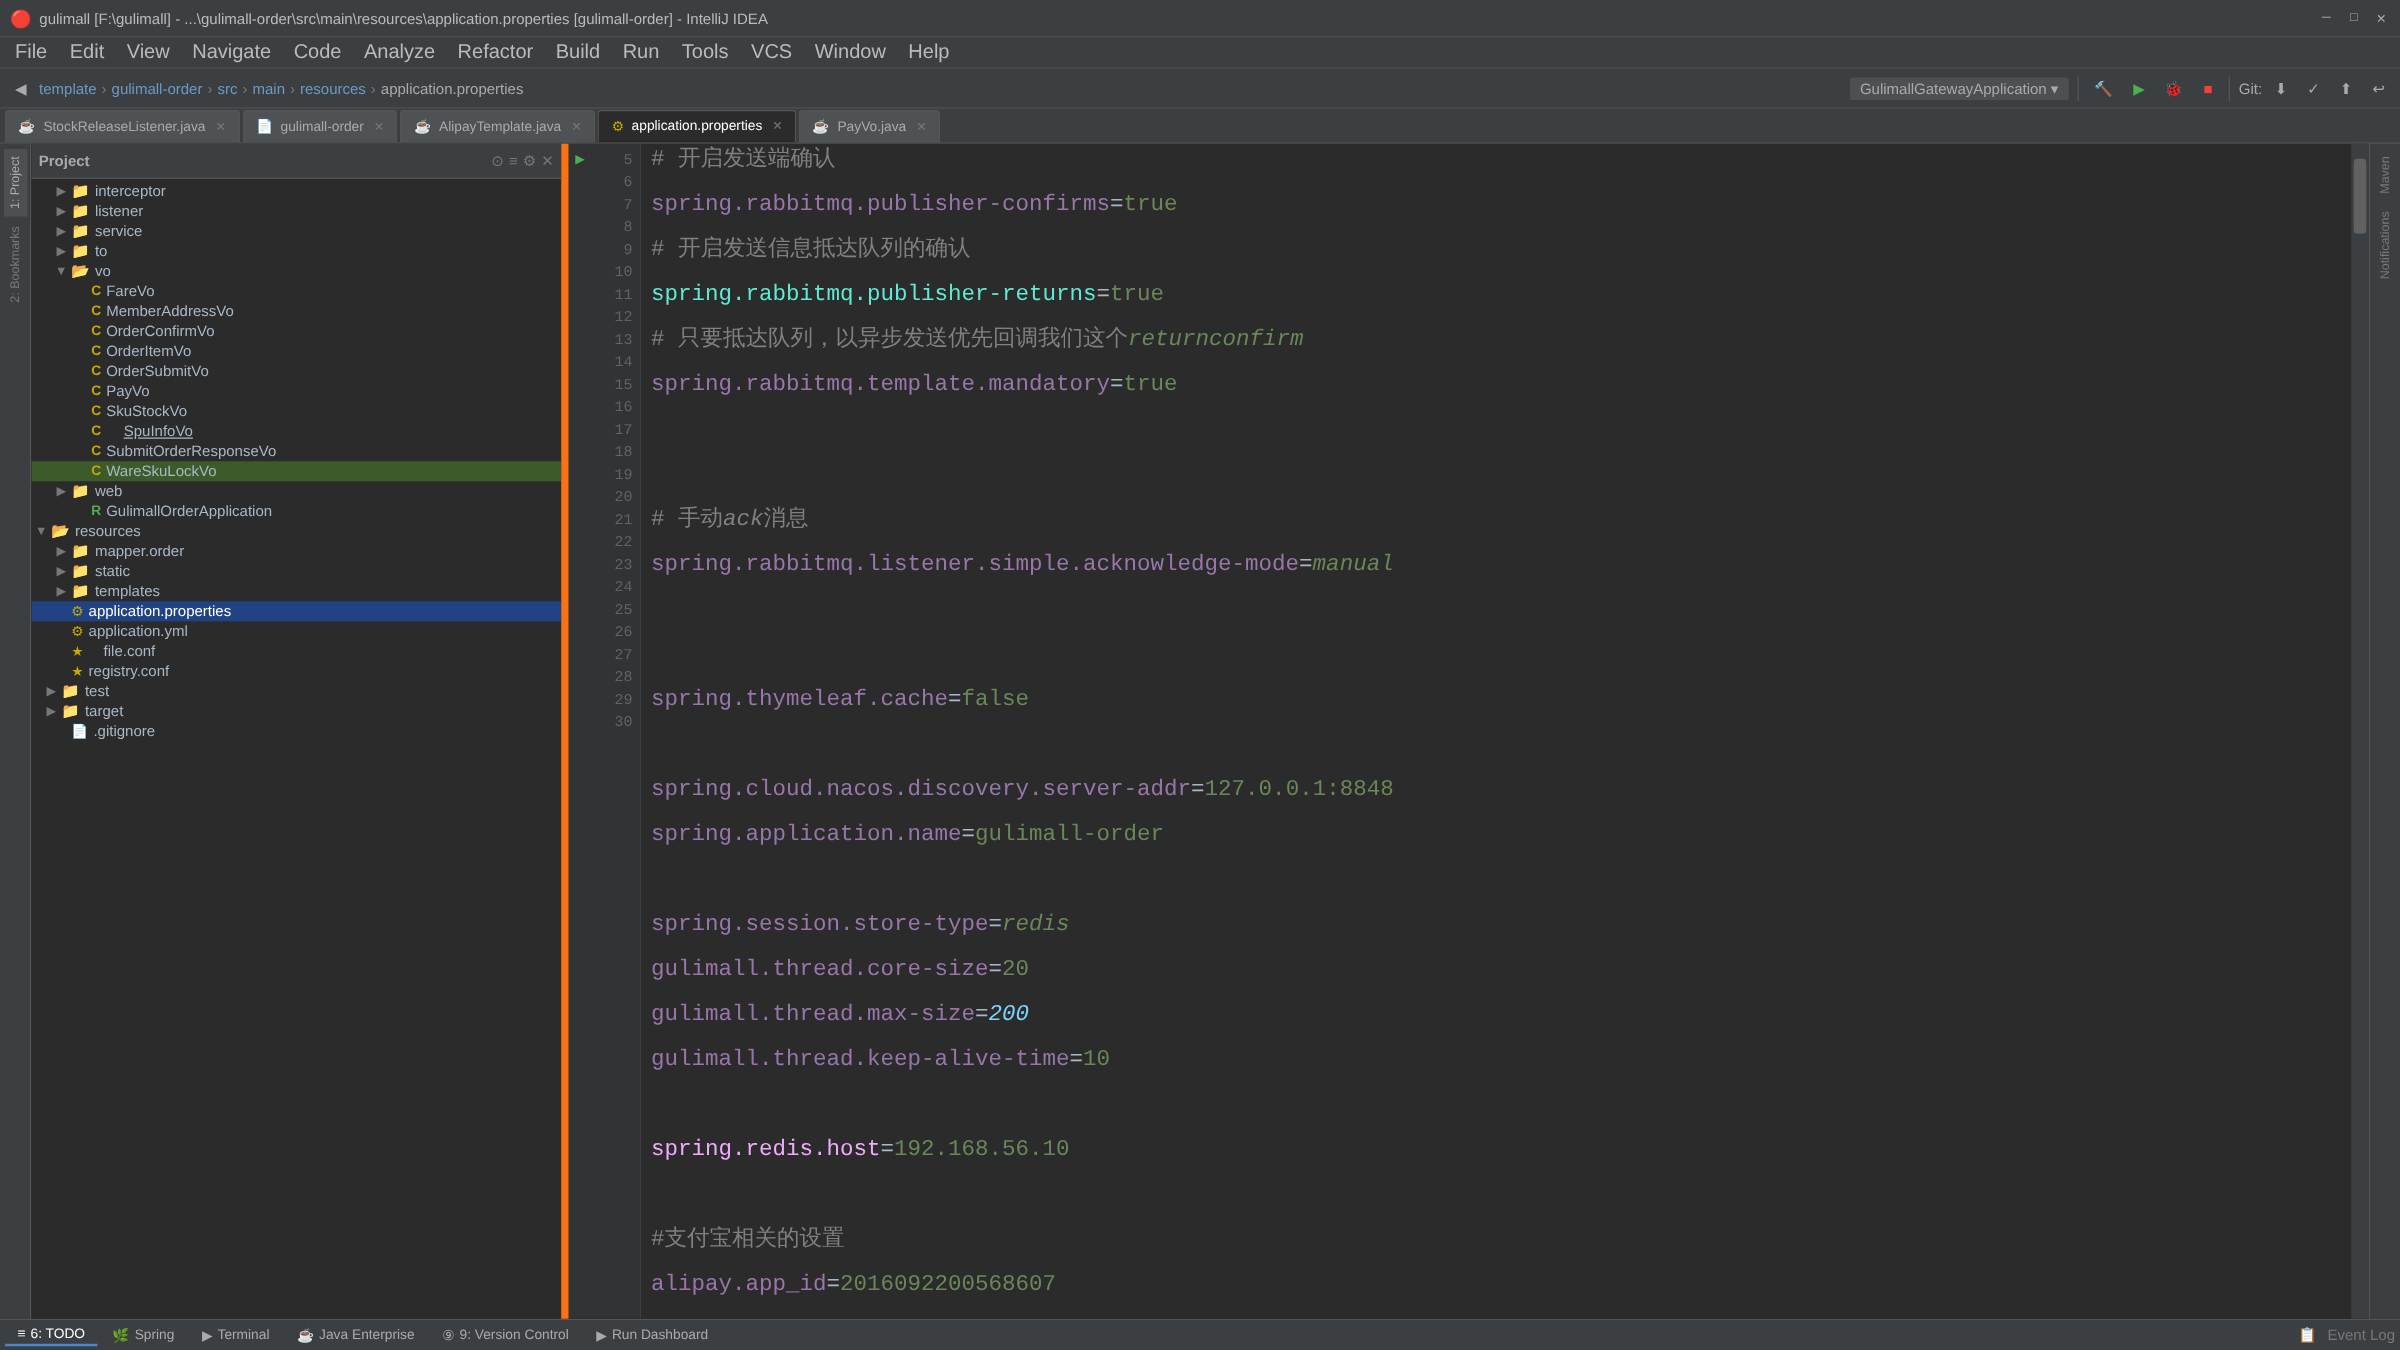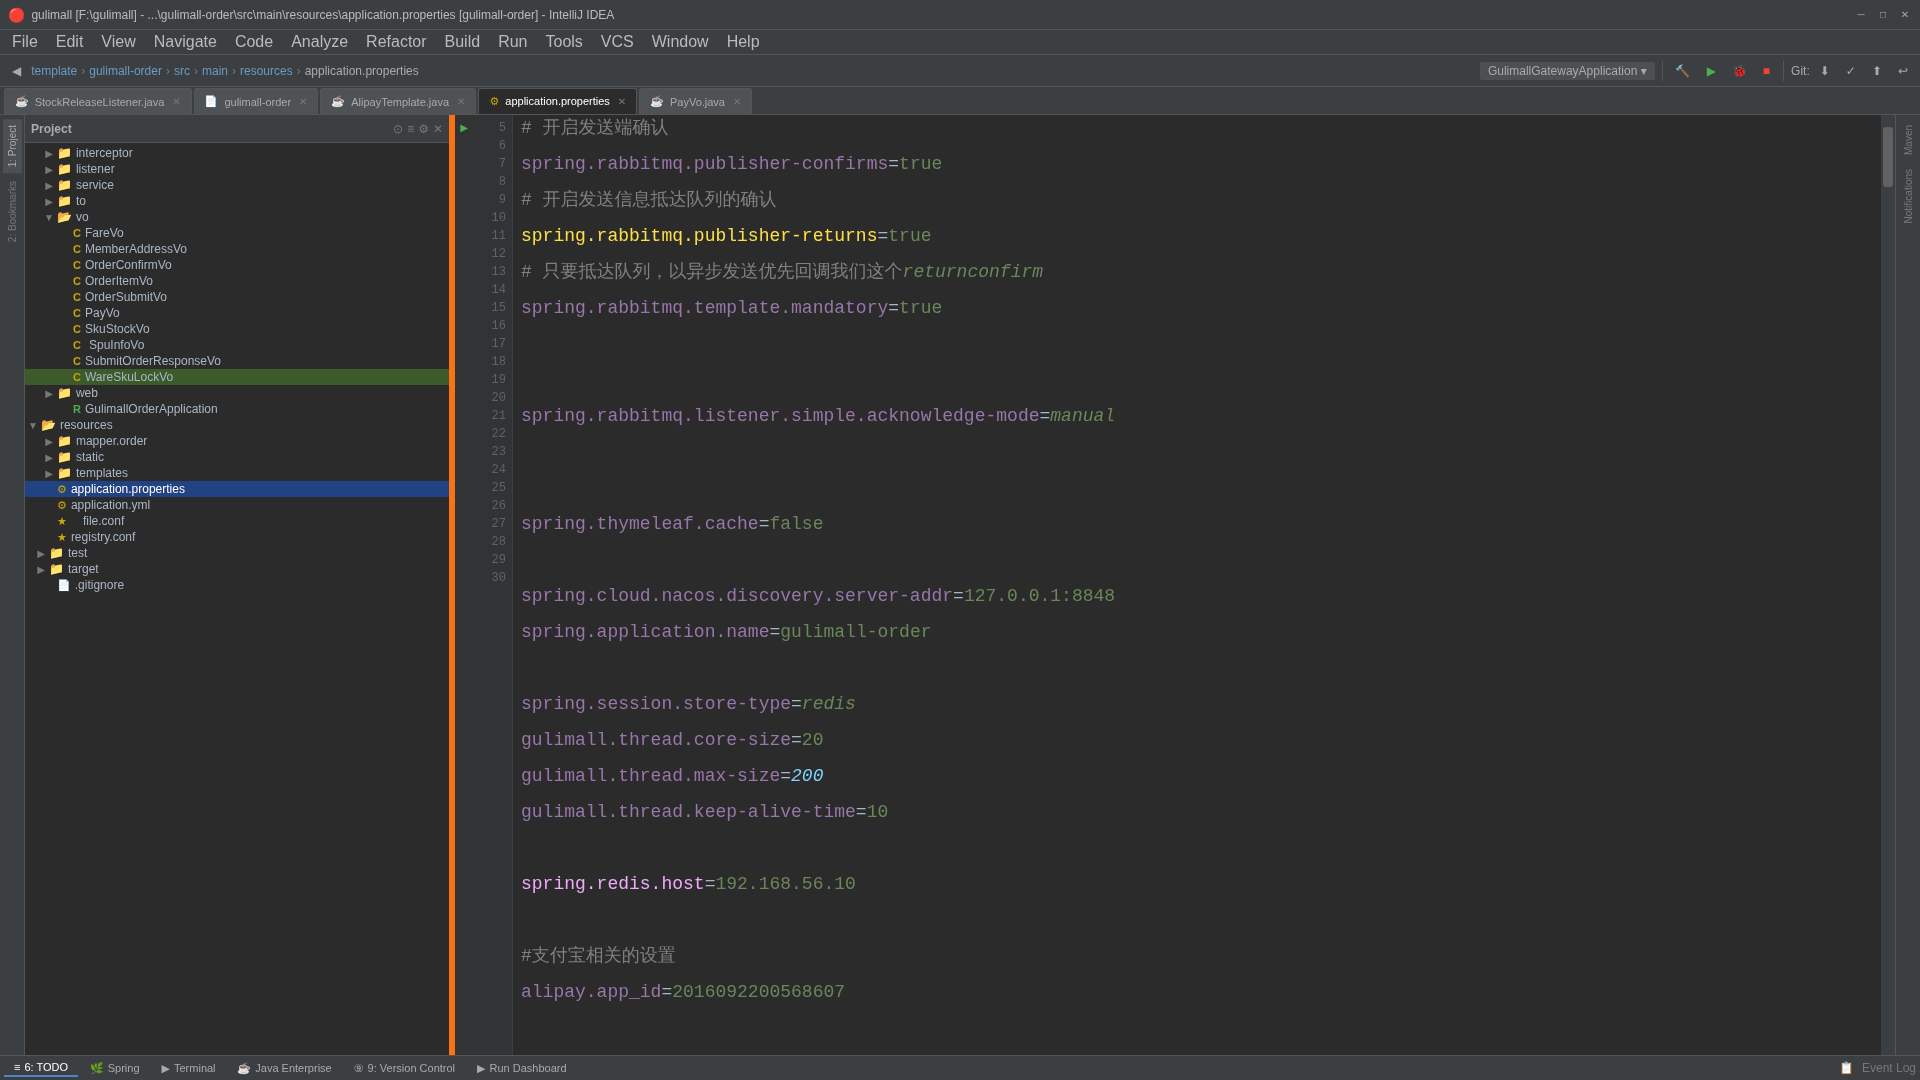--- a/index.html
+++ b/index.html
@@ -458,21 +458,21 @@
         <span class="tree-arrow"> </span>
         <span class="c-icon">C</span>
         <span class="tree-label" style="margin-left:4px;">SkuStockVo</span>
       </div>
 
       <div class="tree-item">
         <span class="tree-indent"></span>
         <span class="tree-indent"></span>
         <span class="tree-arrow"> </span>
         <span class="c-icon">C</span>
-        <span class="tree-label" style="margin-left:8px;">SpuInfoVo</span>
+        <span class="tree-label" style="margin-left:18px;text-decoration:underline;">SpuInfoVo</span>
       </div>
 
       <div class="tree-item">
         <span class="tree-indent"></span>
         <span class="tree-indent"></span>
         <span class="tree-arrow"> </span>
         <span class="c-icon">C</span>
         <span class="tree-label" style="margin-left:4px;">SubmitOrderResponseVo</span>
       </div>
 
@@ -606,25 +606,26 @@
       <div>25</div>
       <div>26</div>
       <div>27</div>
       <div>28</div>
       <div>29</div>
       <div>30</div>
     </div>
     <div id="code-content"><div class="code-line"><span class="comment"># 开启发送端确认</span></div>
 <div class="code-line"><span style="color:#9876aa;">spring.rabbitmq.publisher-confirms</span><span style="color:#a9b7c6;">=</span><span style="color:#6a8759;">true</span></div>
 <div class="code-line"><span class="comment"># 开启发送信息抵达队列的确认</span></div>
-<div class="code-line"><span style="color:#fde047;">spring.rabbitmq.publisher-returns</span><span style="color:#a9b7c6;">=</span><span style="color:#6a8759;">true</span></div>
+<div class="code-line"><span style="color:#5eead4;">spring.rabbitmq.publisher-returns</span><span style="color:#a9b7c6;">=</span><span style="color:#6a8759;">true</span></div>
 <div class="code-line"><span class="comment"># 只要抵达队列，以异步发送优先回调我们这个<em style="font-style:italic;color:#6a8759;">returnconfirm</em></span></div>
 <div class="code-line"><span style="color:#9876aa;">spring.rabbitmq.template.mandatory</span><span style="color:#a9b7c6;">=</span><span style="color:#6a8759;">true</span></div>
 <div class="code-line"> </div>
 <div class="code-line"> </div>
+<div class="code-line"><span class="comment"># 手动<em style="font-style:italic;">ack</em>消息</span></div>
 <div class="code-line"><span style="color:#9876aa;">spring.rabbitmq.listener.simple.acknowledge-mode</span><span style="color:#a9b7c6;">=</span><em style="font-style:italic;color:#6a8759;">manual</em></div>
 <div class="code-line"> </div>
 <div class="code-line"> </div>
 <div class="code-line"><span style="color:#9876aa;">spring.thymeleaf.cache</span><span style="color:#a9b7c6;">=</span><span style="color:#6a8759;">false</span></div>
 <div class="code-line"> </div>
 <div class="code-line"><span style="color:#9876aa;">spring.cloud.nacos.discovery.server-addr</span><span style="color:#a9b7c6;">=</span><span style="color:#6a8759;">127.0.0.1:8848</span></div>
 <div class="code-line"><span style="color:#9876aa;">spring.application.name</span><span style="color:#a9b7c6;">=</span><span style="color:#6a8759;">gulimall-order</span></div>
 <div class="code-line"> </div>
 <div class="code-line"><span style="color:#9876aa;">spring.session.store-type</span><span style="color:#a9b7c6;">=</span><em style="font-style:italic;color:#6a8759;">redis</em></div>
 <div class="code-line"><span style="color:#9876aa;">gulimall.thread.core-size</span><span style="color:#a9b7c6;">=</span><span style="color:#6a8759;">20</span></div>

